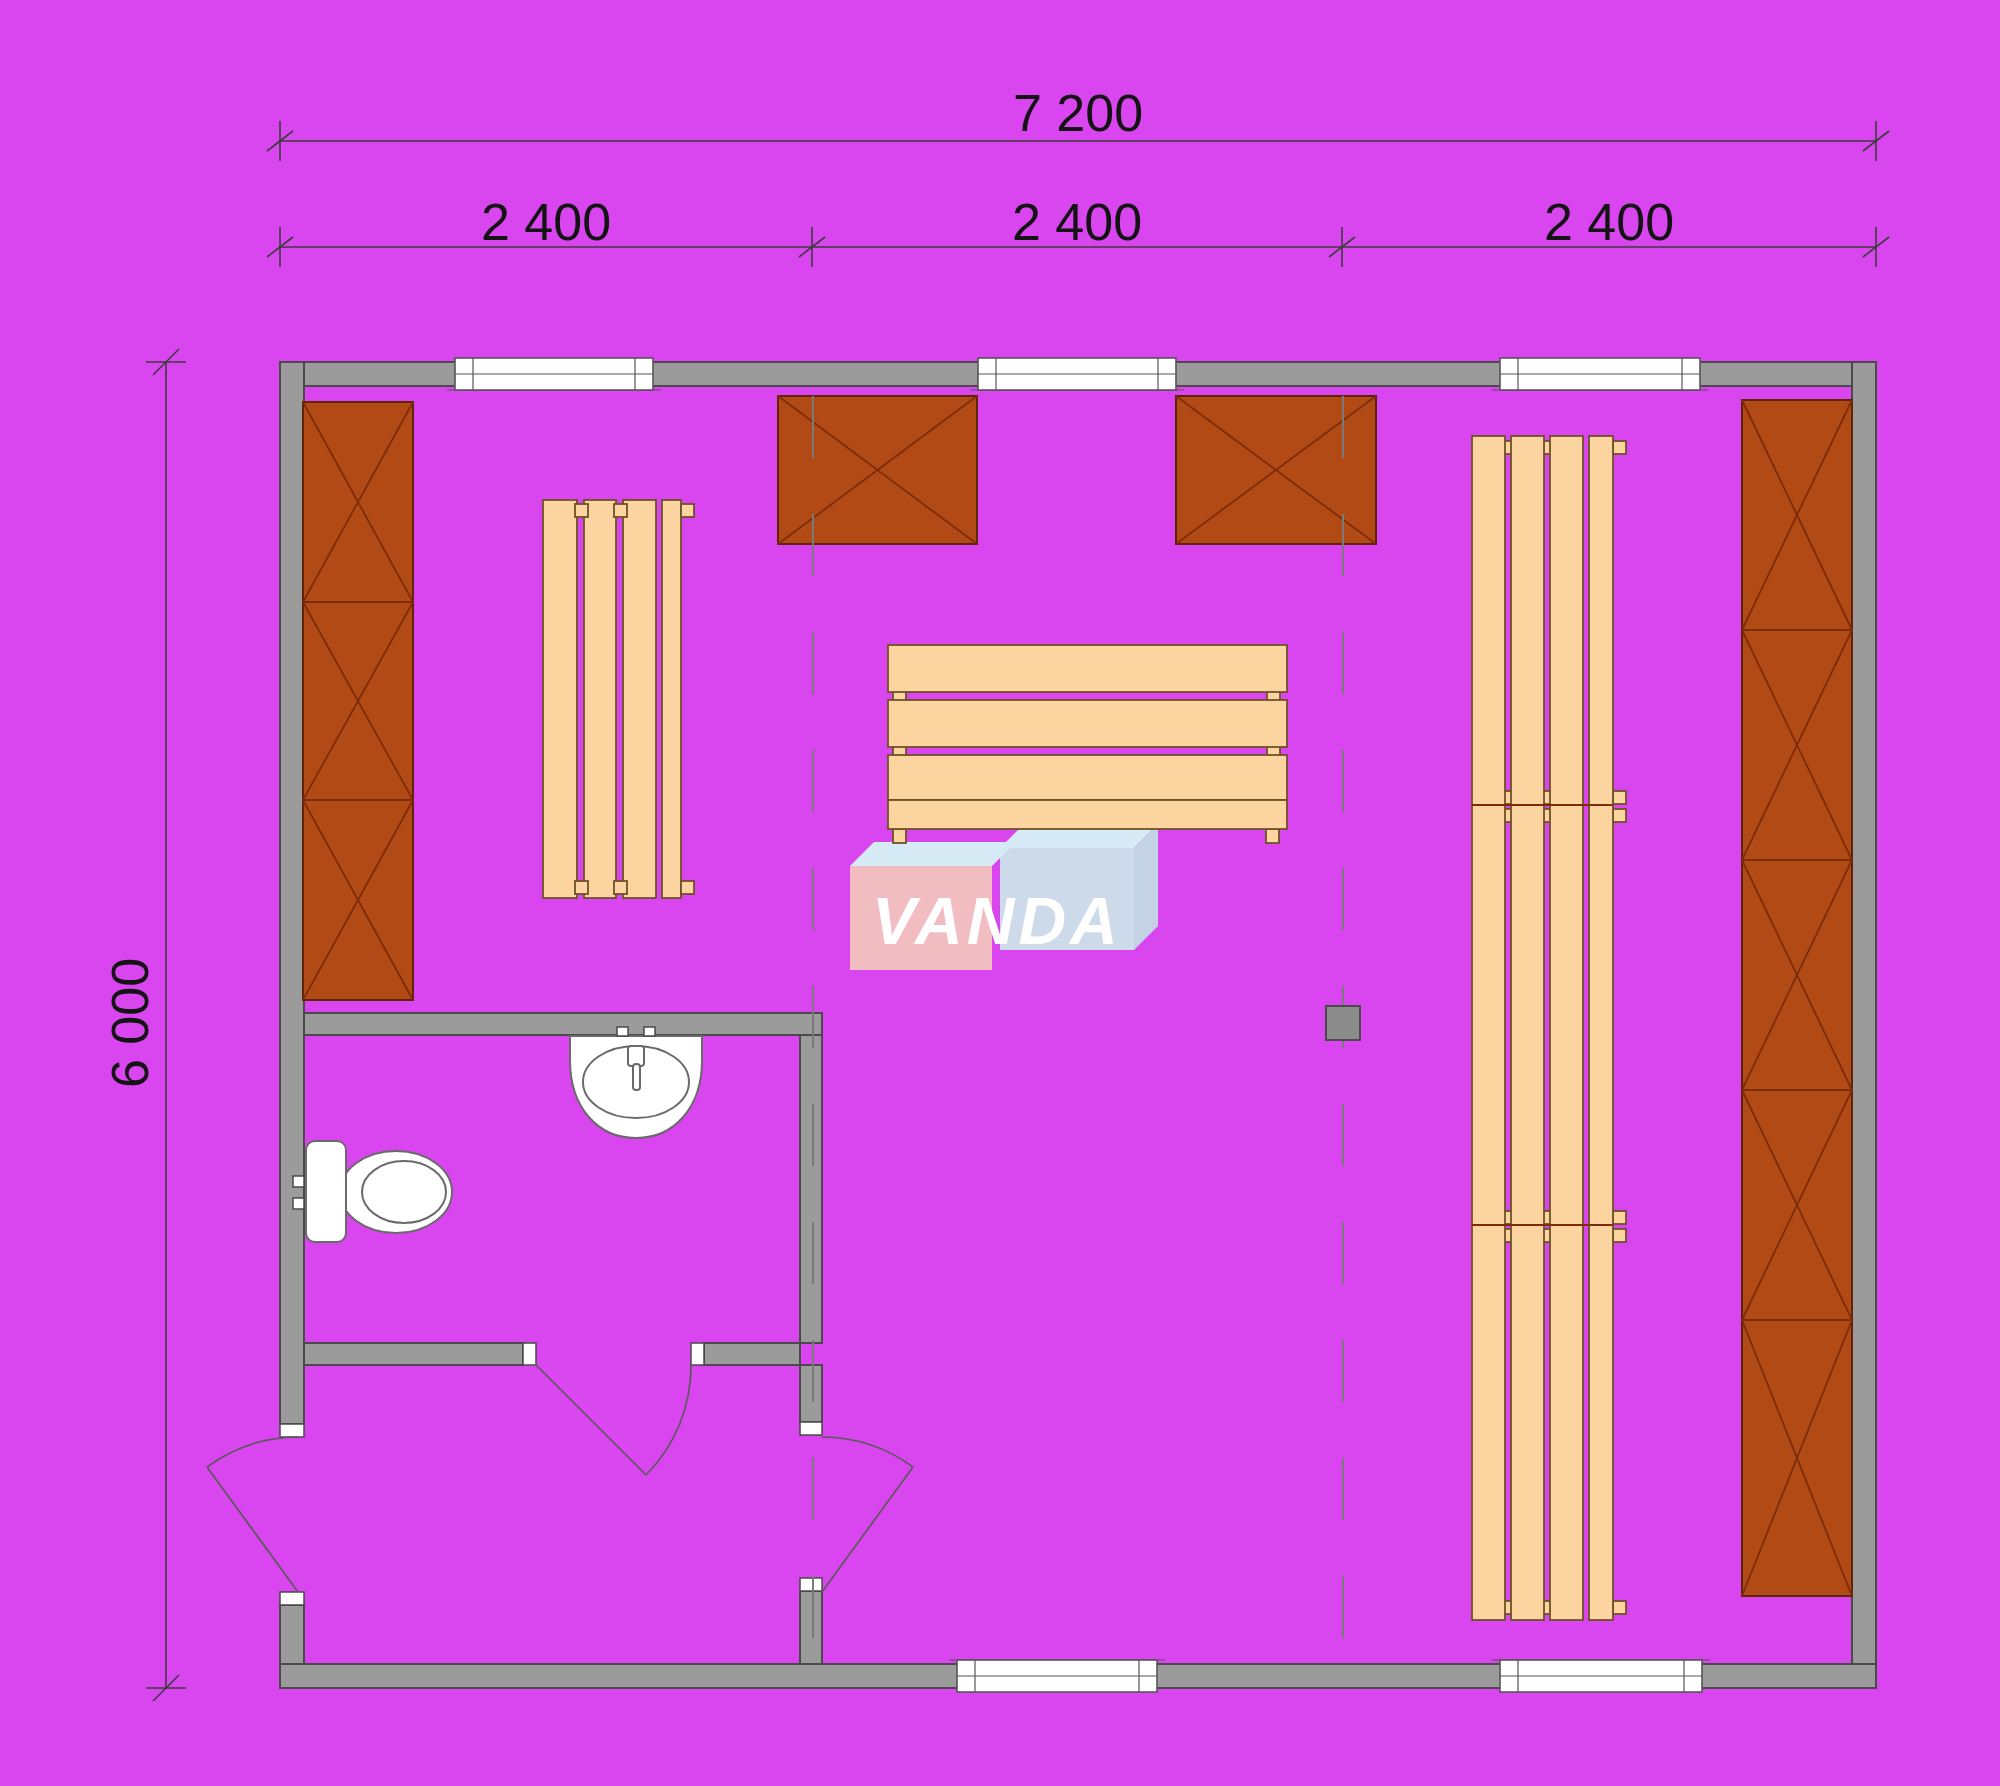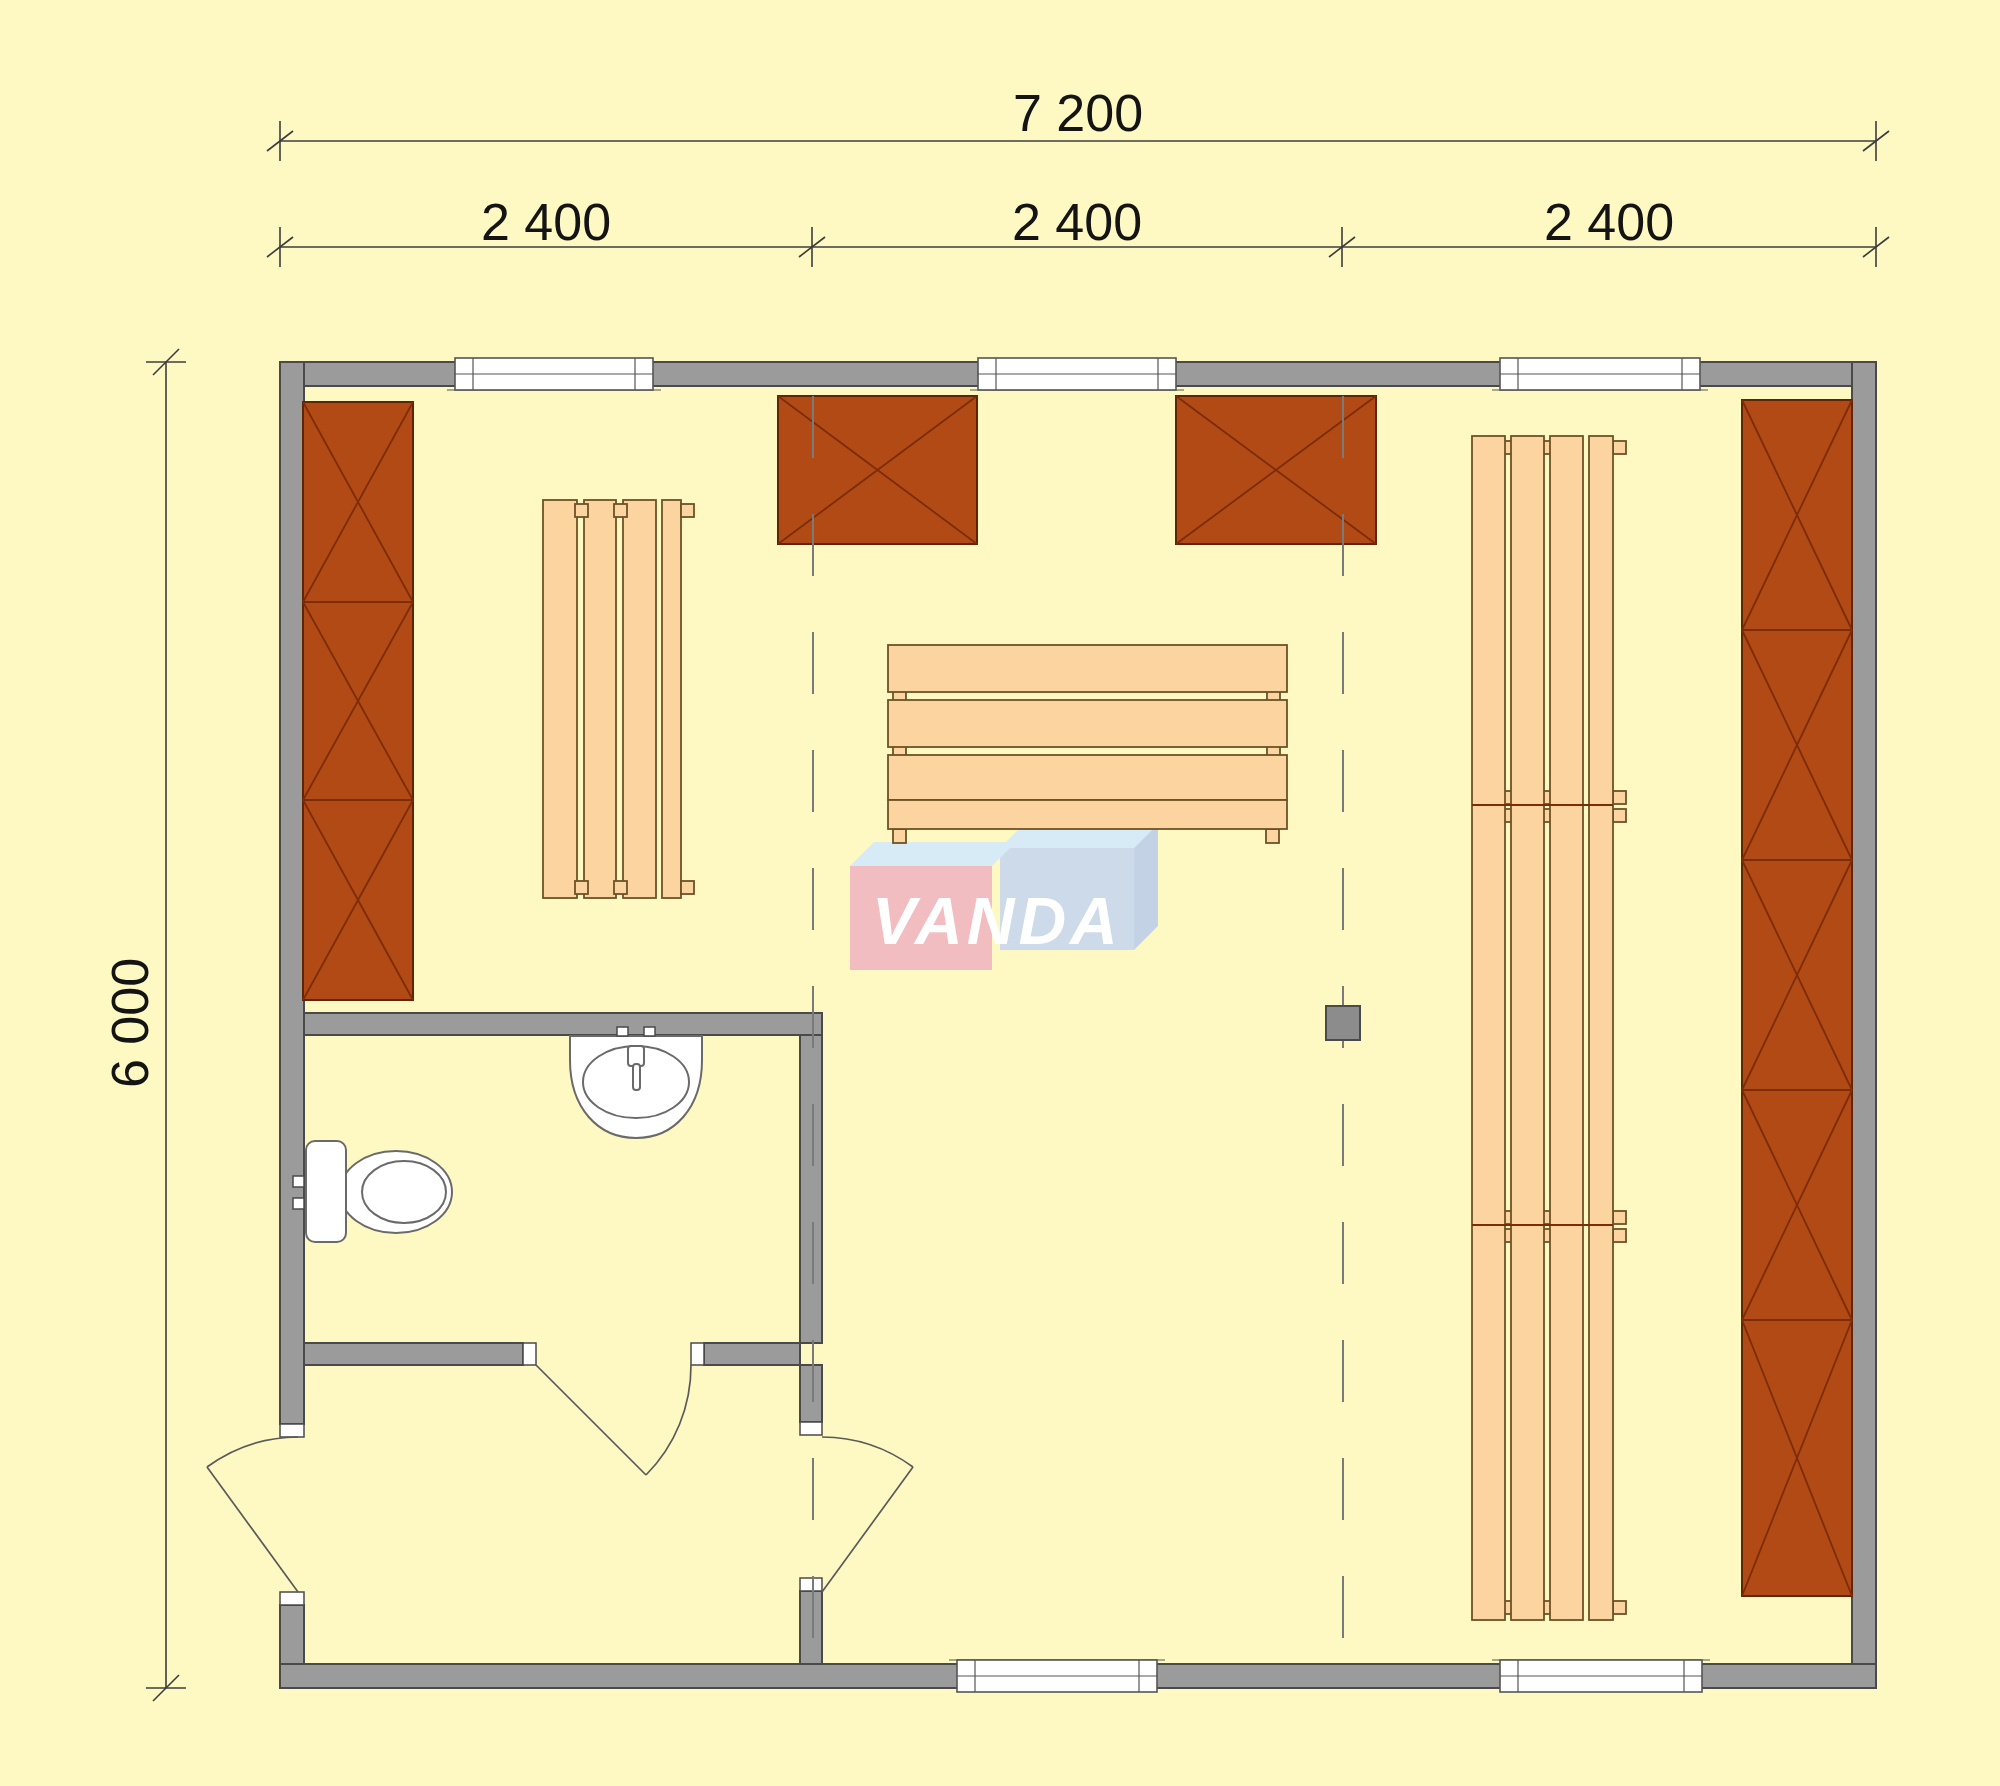--- a/index.html
+++ b/index.html
@@ -1,16 +1,16 @@
 <!DOCTYPE html>
 <html><head>
 <meta charset="utf-8">
 <style>
   html,body{margin:0;padding:0;background:#ffffff;}
-  .canvas{position:relative;width:2000px;height:1786px;background:#fef9c3;overflow:hidden;
+  .canvas{position:relative;width:2000px;height:1786px;background:#d946ef;overflow:hidden;
           font-family:"Liberation Sans", sans-serif;}
   svg{display:block;}
   .wall   {fill:#9b9b9b;stroke:#4a4a4a;stroke-width:2;}
   .cap    {fill:#ffffff;stroke:#4a4a4a;stroke-width:1.5;}
   .win    {fill:#ffffff;stroke:#555555;stroke-width:1.6;}
   .winline{stroke:#555555;stroke-width:1.2;fill:none;}
   .cab    {fill:#b24a16;stroke:#5f2508;stroke-width:2;}
   .cabx   {stroke:#7d2c08;stroke-width:1.8;}
   .bench  {fill:#fcd4a0;stroke:#6d5226;stroke-width:1.8;}
   .dash   {stroke:#7a7a7a;stroke-width:2;stroke-dasharray:62 56;fill:none;}

